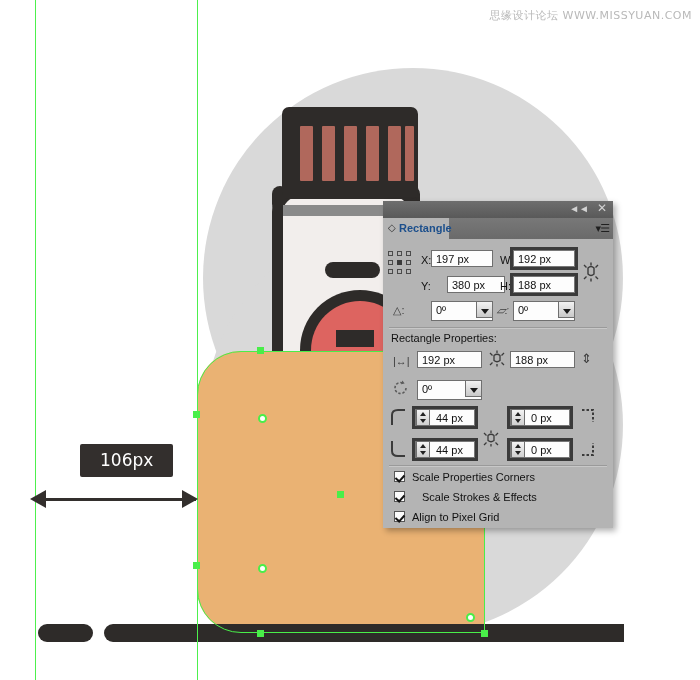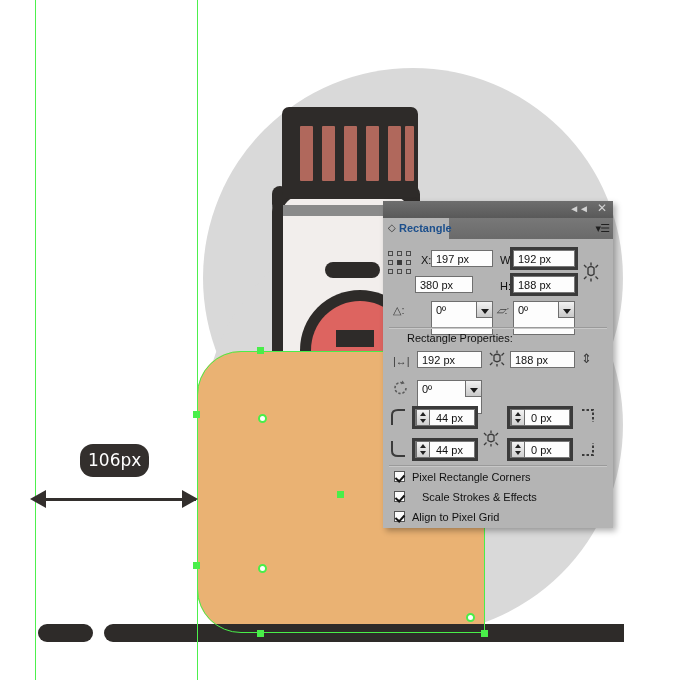--- a/index.html
+++ b/index.html
@@ -96,22 +96,22 @@
     position:absolute;left:36px;top:498px;width:160px;height:3px;background:#332f2d;
   }
   .arrow-head{
     position:absolute;top:490px;width:0;height:0;
     border-top:9px solid transparent;border-bottom:9px solid transparent;
   }
   .arrow-left{left:30px;border-right:16px solid #332f2d;}
   .arrow-right{left:182px;border-left:16px solid #332f2d;}
   .meas-label{
     position:absolute;left:80px;top:444px;
-    background:#332f2d;color:#ffffff;border-radius:13px;
-    padding:8px 8px;font-size:17px;line-height:1;
+    background:#332f2d;color:#ffffff;border-radius:2px;
+    padding:8px 20px;font-size:17px;line-height:1;
     font-family:"DejaVu Sans", sans-serif;
   }
 
   
   .panel{
     position:absolute;left:383px;top:201px;width:230px;height:327px;
     background:#b4b4b4;
     box-shadow:3px 3px 6px rgba(0,0,0,.30);
     font-size:11px;color:#1a1a1a;
   }
@@ -147,21 +147,21 @@
   .fld{
     position:absolute;height:17px;background:#fdfdfd;border:1px solid #6f6f6f;
     box-sizing:border-box;font-size:11px;color:#111;
     padding:1px 0 0 4px;line-height:15px;
   }
   .fld.hi{
     border:1px solid #777;
     box-shadow:0 0 0 3px #3a3a3a;
   }
   .combo{
-    position:absolute;height:34px;background:#fdfdfd;border:1px solid #6f6f6f;
+    position:absolute;height:20px;background:#fdfdfd;border:1px solid #6f6f6f;
     box-sizing:border-box;font-size:11px;color:#111;padding:1px 0 0 4px;line-height:15px;
   }
   .combo .caret{
     position:absolute;right:-1px;top:-1px;width:17px;height:17px;
     background:linear-gradient(#f2f2f2,#c9c9c9);border:1px solid #6f6f6f;
     box-sizing:border-box;
   }
   .combo .caret::after{
     content:"";position:absolute;left:4px;top:7px;
     border-left:4px solid transparent;border-right:4px solid transparent;border-top:5px solid #1a1a1a;
@@ -275,21 +275,21 @@
           <i style="left:9px;top:18px"></i>
           <i style="left:18px;top:18px"></i>
       </div>
 
       <span class="lbl" style="left:38px;top:15px">X:</span>
       <span class="fld" style="left:48px;top:11px;width:62px">197 px</span>
       <span class="lbl" style="left:117px;top:15px">W:</span>
       <span class="fld hi" style="left:130px;top:11px;width:62px">192 px</span>
 
       <span class="lbl" style="left:38px;top:41px">Y:</span>
-      <span class="fld" style="left:32px;top:37px;width:58px">380 px</span>
+      <span class="fld" style="left:64px;top:37px;width:58px">380 px</span>
       <span class="lbl" style="left:117px;top:41px">H:</span>
       <span class="fld hi" style="left:130px;top:37px;width:62px">188 px</span>
 
       <span style="position:absolute;left:198px;top:22px;">
         <svg width="20" height="22" viewBox="0 0 20 22">
           <g stroke="#3b3b3b" stroke-width="1.4" fill="none">
             <path d="M3 4 L5.5 6.5 M17 4 L14.5 6.5 M3 18 L5.5 15.5 M17 18 L14.5 15.5"></path>
             <path d="M7 7 q3 -3 6 0 v6 q-3 3 -6 0 z"></path>
             <path d="M10 4.5 v-3 M10 17.5 v3"></path>
           </g>
@@ -302,21 +302,21 @@
         <span class="caret"></span>
       </span>
       <span class="icn" style="left:114px;top:66px;font-style:italic;transform:skewX(-12deg)">▱:</span>
       <span class="combo" style="left:130px;top:62px;width:62px">
         <span>0º</span>
         <span class="caret"></span>
       </span>
 
       <div class="sep" style="top:88px"></div>
 
-      <span class="sectitle" style="left:24px;top:93px">Rectangle Properties:</span>
+      <span class="sectitle" style="left:8px;top:93px">Rectangle Properties:</span>
 
       <span class="icn" style="left:10px;top:117px">|↔|</span>
       <span class="fld" style="left:34px;top:112px;width:65px">192 px</span>
       <span style="position:absolute;left:105px;top:110px;">
         <svg width="18" height="20" viewBox="0 0 18 20">
           <g stroke="#3b3b3b" stroke-width="1.3" fill="none">
             <path d="M2 4 L4.5 6.5 M16 4 L13.5 6.5 M2 16 L4.5 13.5 M16 16 L13.5 13.5"></path>
             <path d="M6 6.5 q3 -2.5 6 0 v5 q-3 2.5 -6 0 z"></path>
             <path d="M9 4 v-2.5 M9 15 v2.5"></path>
           </g>
@@ -374,25 +374,26 @@
       <span class="spin" style="left:128px;top:202px"></span>
       <span style="position:absolute;left:196px;top:200px;">
         <svg width="20" height="20" viewBox="0 0 20 20">
           <path d="M3 16 L14 16 L14 4" stroke="#3b3b3b" stroke-width="2" fill="none" stroke-dasharray="2.5 2"></path>
         </svg>
       </span>
 
       <div class="sep" style="top:226px"></div>
 
       <span class="chk" style="left:11px;top:232px"></span>
-      <span class="lbl" style="left:29px;top:232px">Pixel Rectangle Corners</span>
+      <span class="lbl" style="left:29px;top:232px">Scale Properties Corners</span>
 
       <span class="chk" style="left:11px;top:252px"></span>
       <span class="lbl" style="left:39px;top:252px">Scale Strokes &amp; Effects</span>
 
       <span class="chk" style="left:11px;top:272px"></span>
       <span class="lbl" style="left:29px;top:272px">Align to Pixel Grid</span>
 
     </div>
   </div>
 
+  <div class="watermark">思缘设计论坛  WWW.MISSYUAN.COM</div>
 
 </div>
 
 </body></html>

